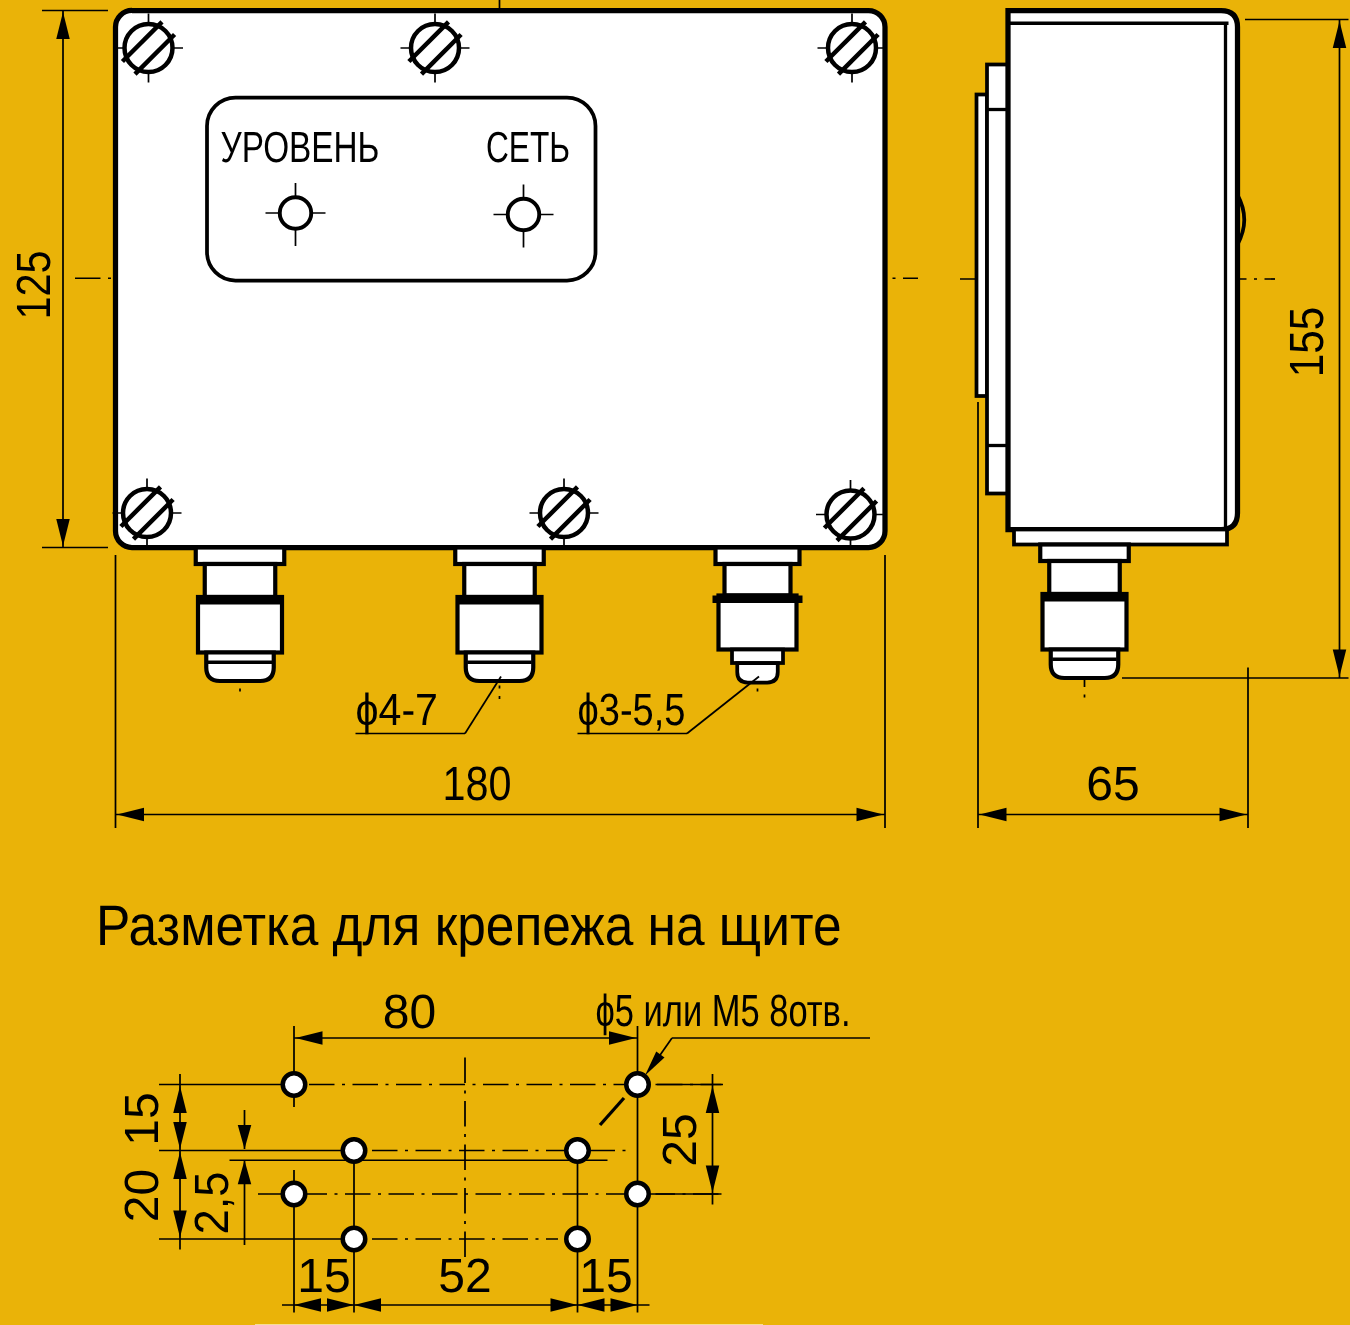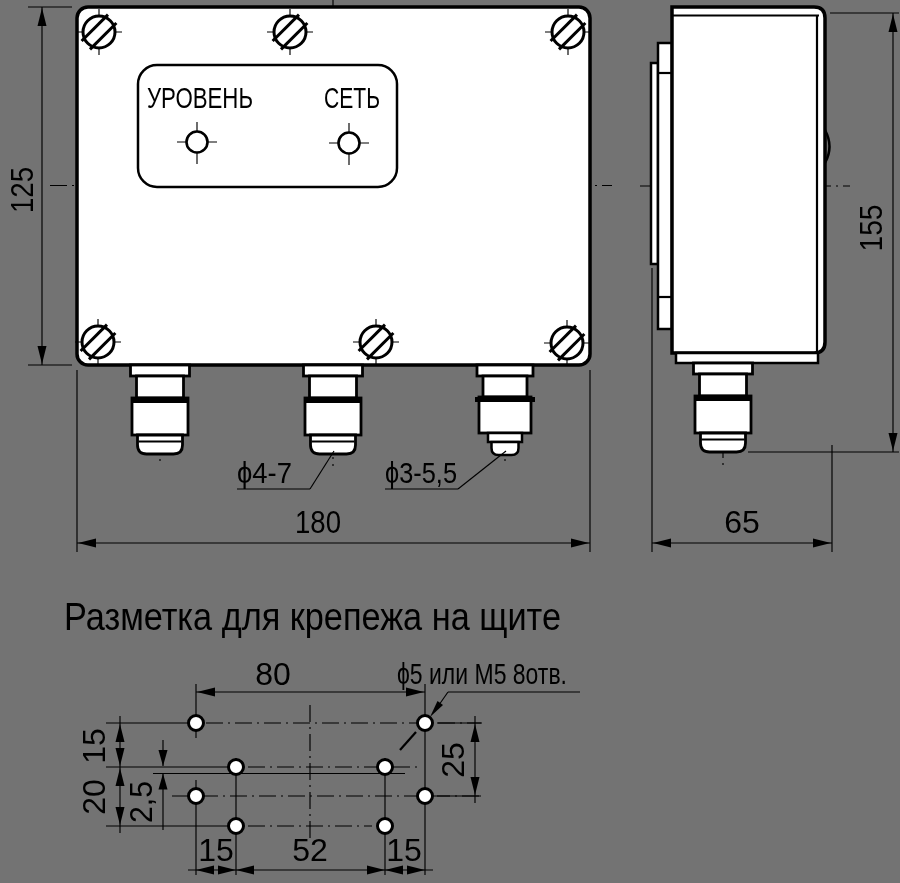--- a/index.html
+++ b/index.html
@@ -1,16 +1,16 @@
 <!DOCTYPE html>
 <html><head>
 <meta charset="utf-8">
 <style>
   html,body{margin:0;padding:0;background:#ffffff;}
-  .page{width:900px;height:883px;background:#737373;position:relative;overflow:hidden;}
+  .page{width:900px;height:883px;background:#eab308;position:relative;overflow:hidden;}
   svg{display:block;font-family:"Liberation Sans",sans-serif;}
   .ln{stroke:#000;fill:none;}
   .s35{stroke-width:3.5;}
   .s3{stroke-width:3;}
   .s28{stroke-width:2.8;}
   .s25{stroke-width:2.5;}
   .s22{stroke-width:2.2;}
   .s5{stroke-width:5;}
   .thin{stroke-width:1.15;}
   .cl{stroke-width:1.15;stroke-dasharray:17 5 2 5;}

